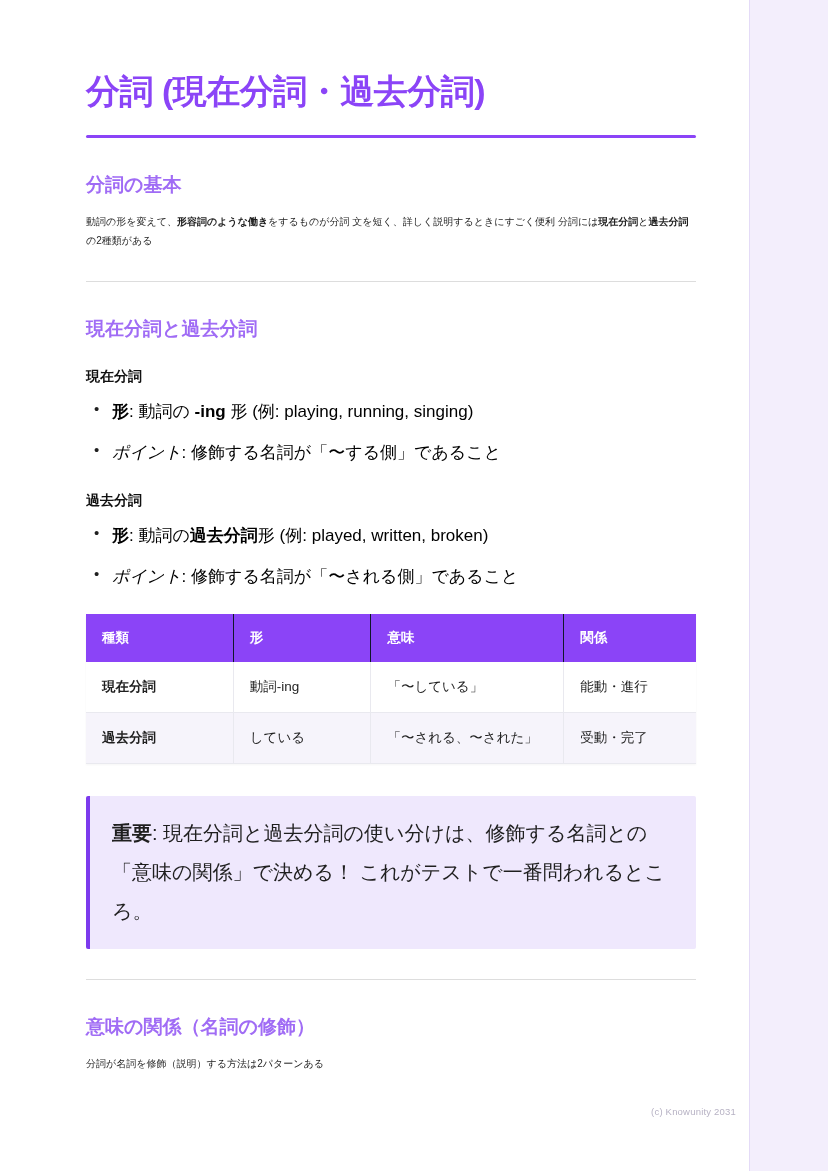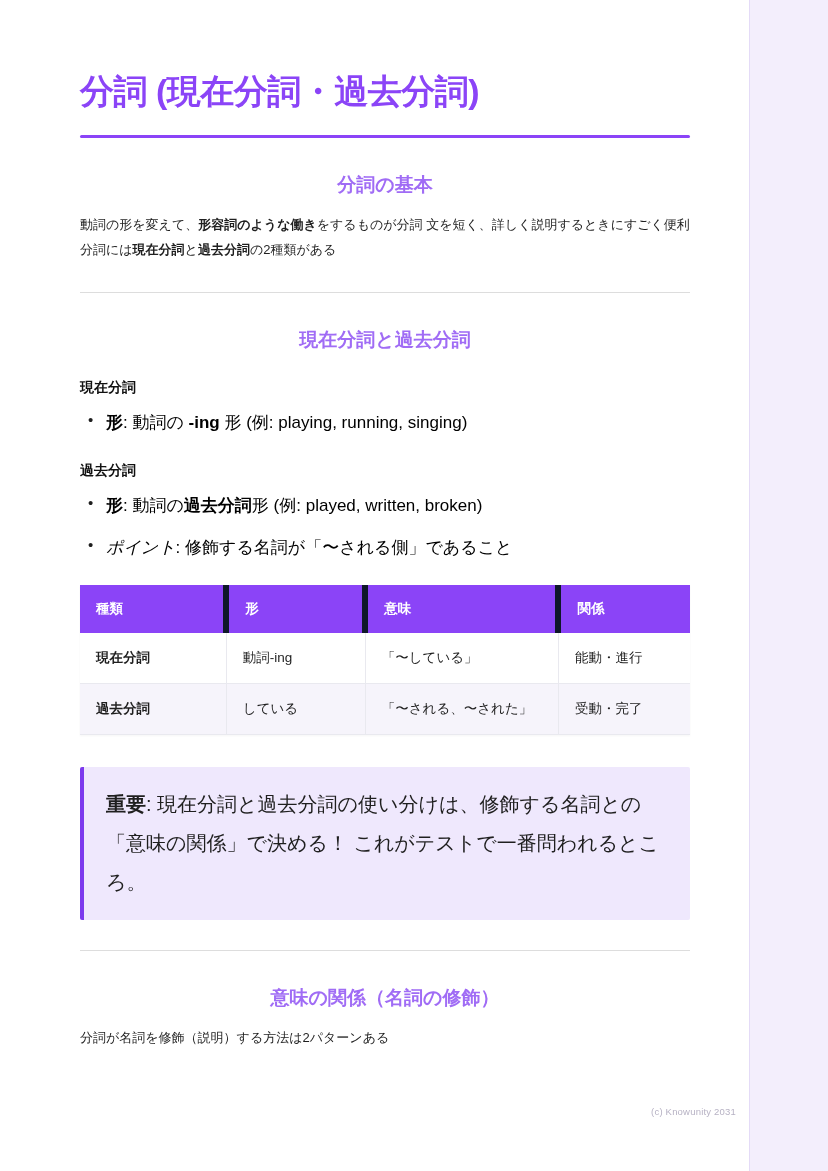--- a/index.html
+++ b/index.html
@@ -23,21 +23,21 @@
     right: 0;
     width: 78px;
     height: 1171px;
     background: #f3eefc;
     border-left: 1px solid #e4dbf7;
   }
 
   .page {
     position: absolute;
     top: 0;
-    left: 10px;
+    left: 16px;
     width: 750px;
     height: 1171px;
     box-sizing: border-box;
     padding: 52px 70px 0 70px;
   }
 
   h1.doc-title {
     font-size: 34px;
     line-height: 1.25;
     font-weight: bold;
@@ -52,25 +52,24 @@
     background: #8b44f7;
     border-radius: 2px;
     width: 100%;
   }
 
   h2.section-title {
     font-size: 19px;
     font-weight: bold;
     color: #a06cf5;
     margin: 34px 0 14px 0;
-    text-align: center;
   }
 
   p.body-text {
-    font-size: 13px;
+    font-size: 10px;
     line-height: 1.95;
     color: #1f1f1f;
     margin: 0;
   }
 
   .hr {
     height: 1px;
     background: #dddddd;
     margin: 30px 0 0 0;
     width: 100%;
@@ -114,21 +113,21 @@
     font-size: 13.5px;
     table-layout: fixed;
     box-shadow: 0 1px 2px rgba(0,0,0,0.04);
   }
   table.info-table thead th {
     background: #8b44f7;
     color: #ffffff;
     font-weight: bold;
     text-align: left;
     padding: 15px 16px;
-    border-right: 6px solid #0f172a;
+    border-right: 1px solid #0f172a;
     font-size: 13.5px;
   }
   table.info-table thead th:last-child { border-right: none; }
   table.info-table tbody td {
     padding: 16px 16px;
     border-right: 1px solid #e9e9ef;
     border-bottom: 1px solid #e9e9ef;
     color: #1f1f1f;
     background: #ffffff;
   }
@@ -172,20 +171,23 @@
   </p>
 
   <div class="hr"></div>
 
   <h2 class="section-title">現在分詞と過去分詞</h2>
 
   <h3 class="sub-title">現在分詞</h3>
   <ul class="bullets">
     <li>
       <span class="b">形</span><span>: 動詞の </span><span class="b">-ing</span><span> 形 (例: playing, running, singing)</span>
+    </li>
+    <li>
+      <span class="i">ポイント</span><span>: 修飾する名詞が「〜する側」であること</span>
     </li>
   </ul>
 
   <h3 class="sub-title">過去分詞</h3>
   <ul class="bullets">
     <li>
       <span class="b">形</span><span>: 動詞の</span><span class="b">過去分詞</span><span>形 (例: played, written, broken)</span>
     </li>
     <li>
       <span class="i">ポイント</span><span>: 修飾する名詞が「〜される側」であること</span>

